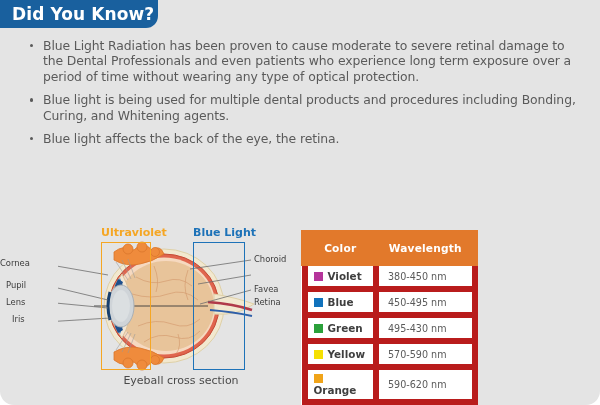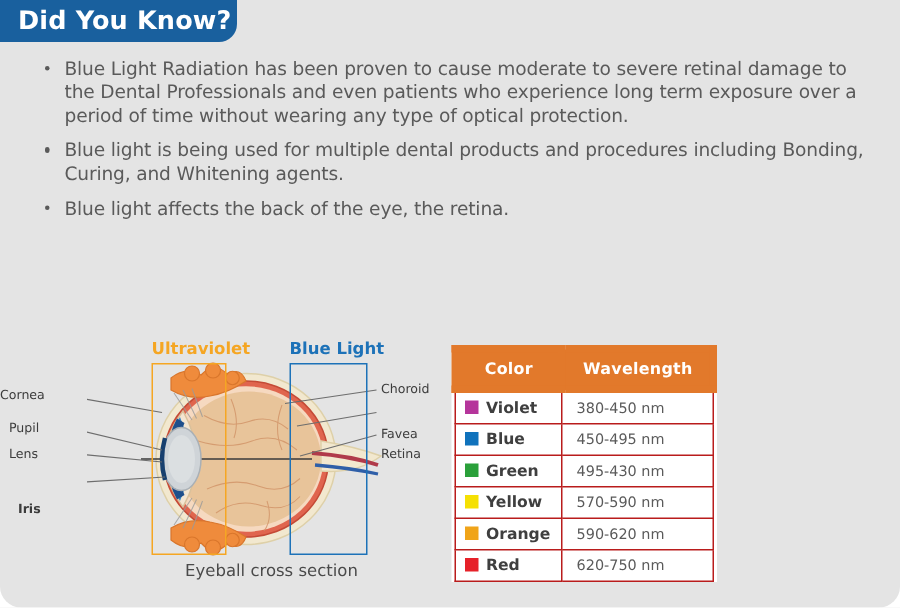--- a/index.html
+++ b/index.html
@@ -165,27 +165,27 @@
     border-collapse: collapse;
     background: #ffffff;
     font-size: 10px;
   }
   #wavelength-table th {
     background: #e2792b;
     color: #ffffff;
     font-size: 10.6px;
     font-weight: bold;
     padding: 5px 0 5px 0;
-    border: 5px solid #6d28d9;
+    border: 7px solid #6d28d9;
     letter-spacing: 0.2px;
   }
   #wavelength-table th.th-color { width: 73px; }
   #wavelength-table th.th-wave  { width: 104px; }
   #wavelength-table td {
-    border: 1px solid #b91c1c;
+    border: 6px solid #b91c1c;
     padding: 3px 4px;
     color: #4a4a4a;
     font-size: 10.2px;
     height: 14px;
   }
   #wavelength-table td.cell-color {
     padding-left: 6px;
   }
   #wavelength-table td.cell-wave {
     padding-left: 9px;
@@ -311,21 +311,21 @@
 
       <div id="uv-label" style="color: rgb(245, 166, 35);">Ultraviolet</div>
       <div id="uv-box" style="border-color: rgb(245, 166, 35);"></div>
 
       <div id="bl-label" style="color: rgb(29, 114, 184);">Blue Light</div>
       <div id="bl-box" style="border-color: rgb(29, 114, 184);"></div>
 
       <span class="anat-label" style="left:-58px; top:36px;">Cornea</span>
       <span class="anat-label" style="left:-52px; top:58px;">Pupil</span>
       <span class="anat-label" style="left:-52px; top:75px;">Lens</span>
-      <span class="anat-label" style="left:-46px; top:112px;font-weight:bold;">Iris</span>
+      <span class="anat-label" style="left:-46px; top:92px;">Iris</span>
 
       <span class="anat-label" style="left:196px; top:32px;">Choroid</span>
       <span class="anat-label" style="left:196px; top:47px;margin-top:28px;">Retina</span>
       <span class="anat-label" style="left:196px; top:62px;">Favea</span>
 
       <div id="caption">Eyeball cross section</div>
     </div>
 
     <table id="wavelength-table">
       <thead>

